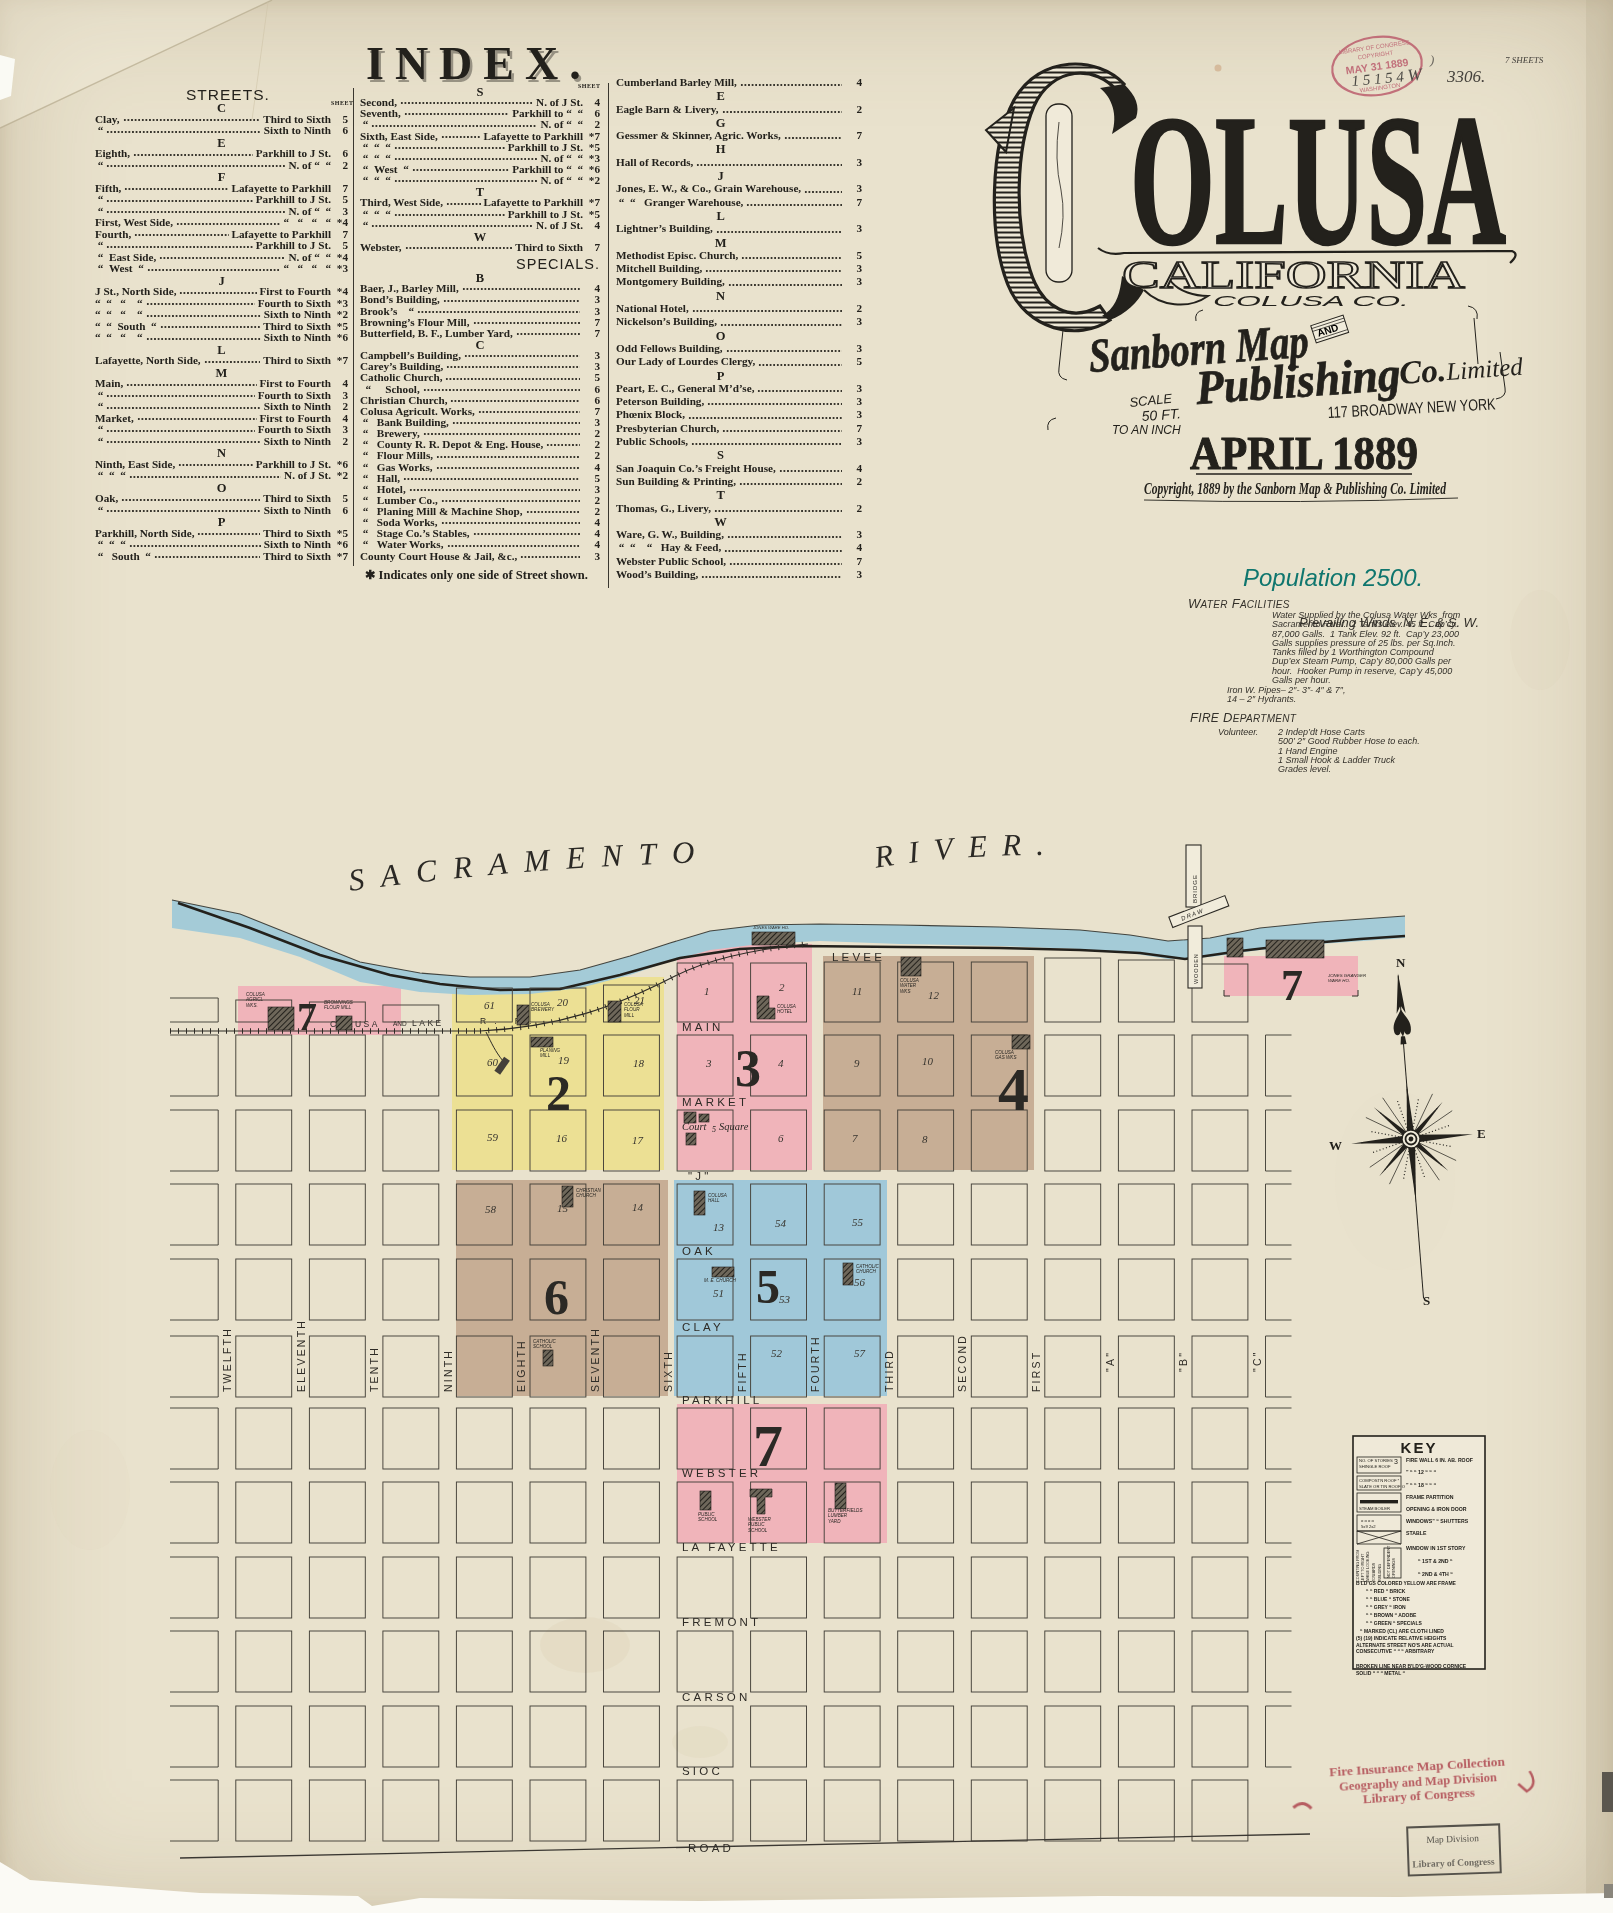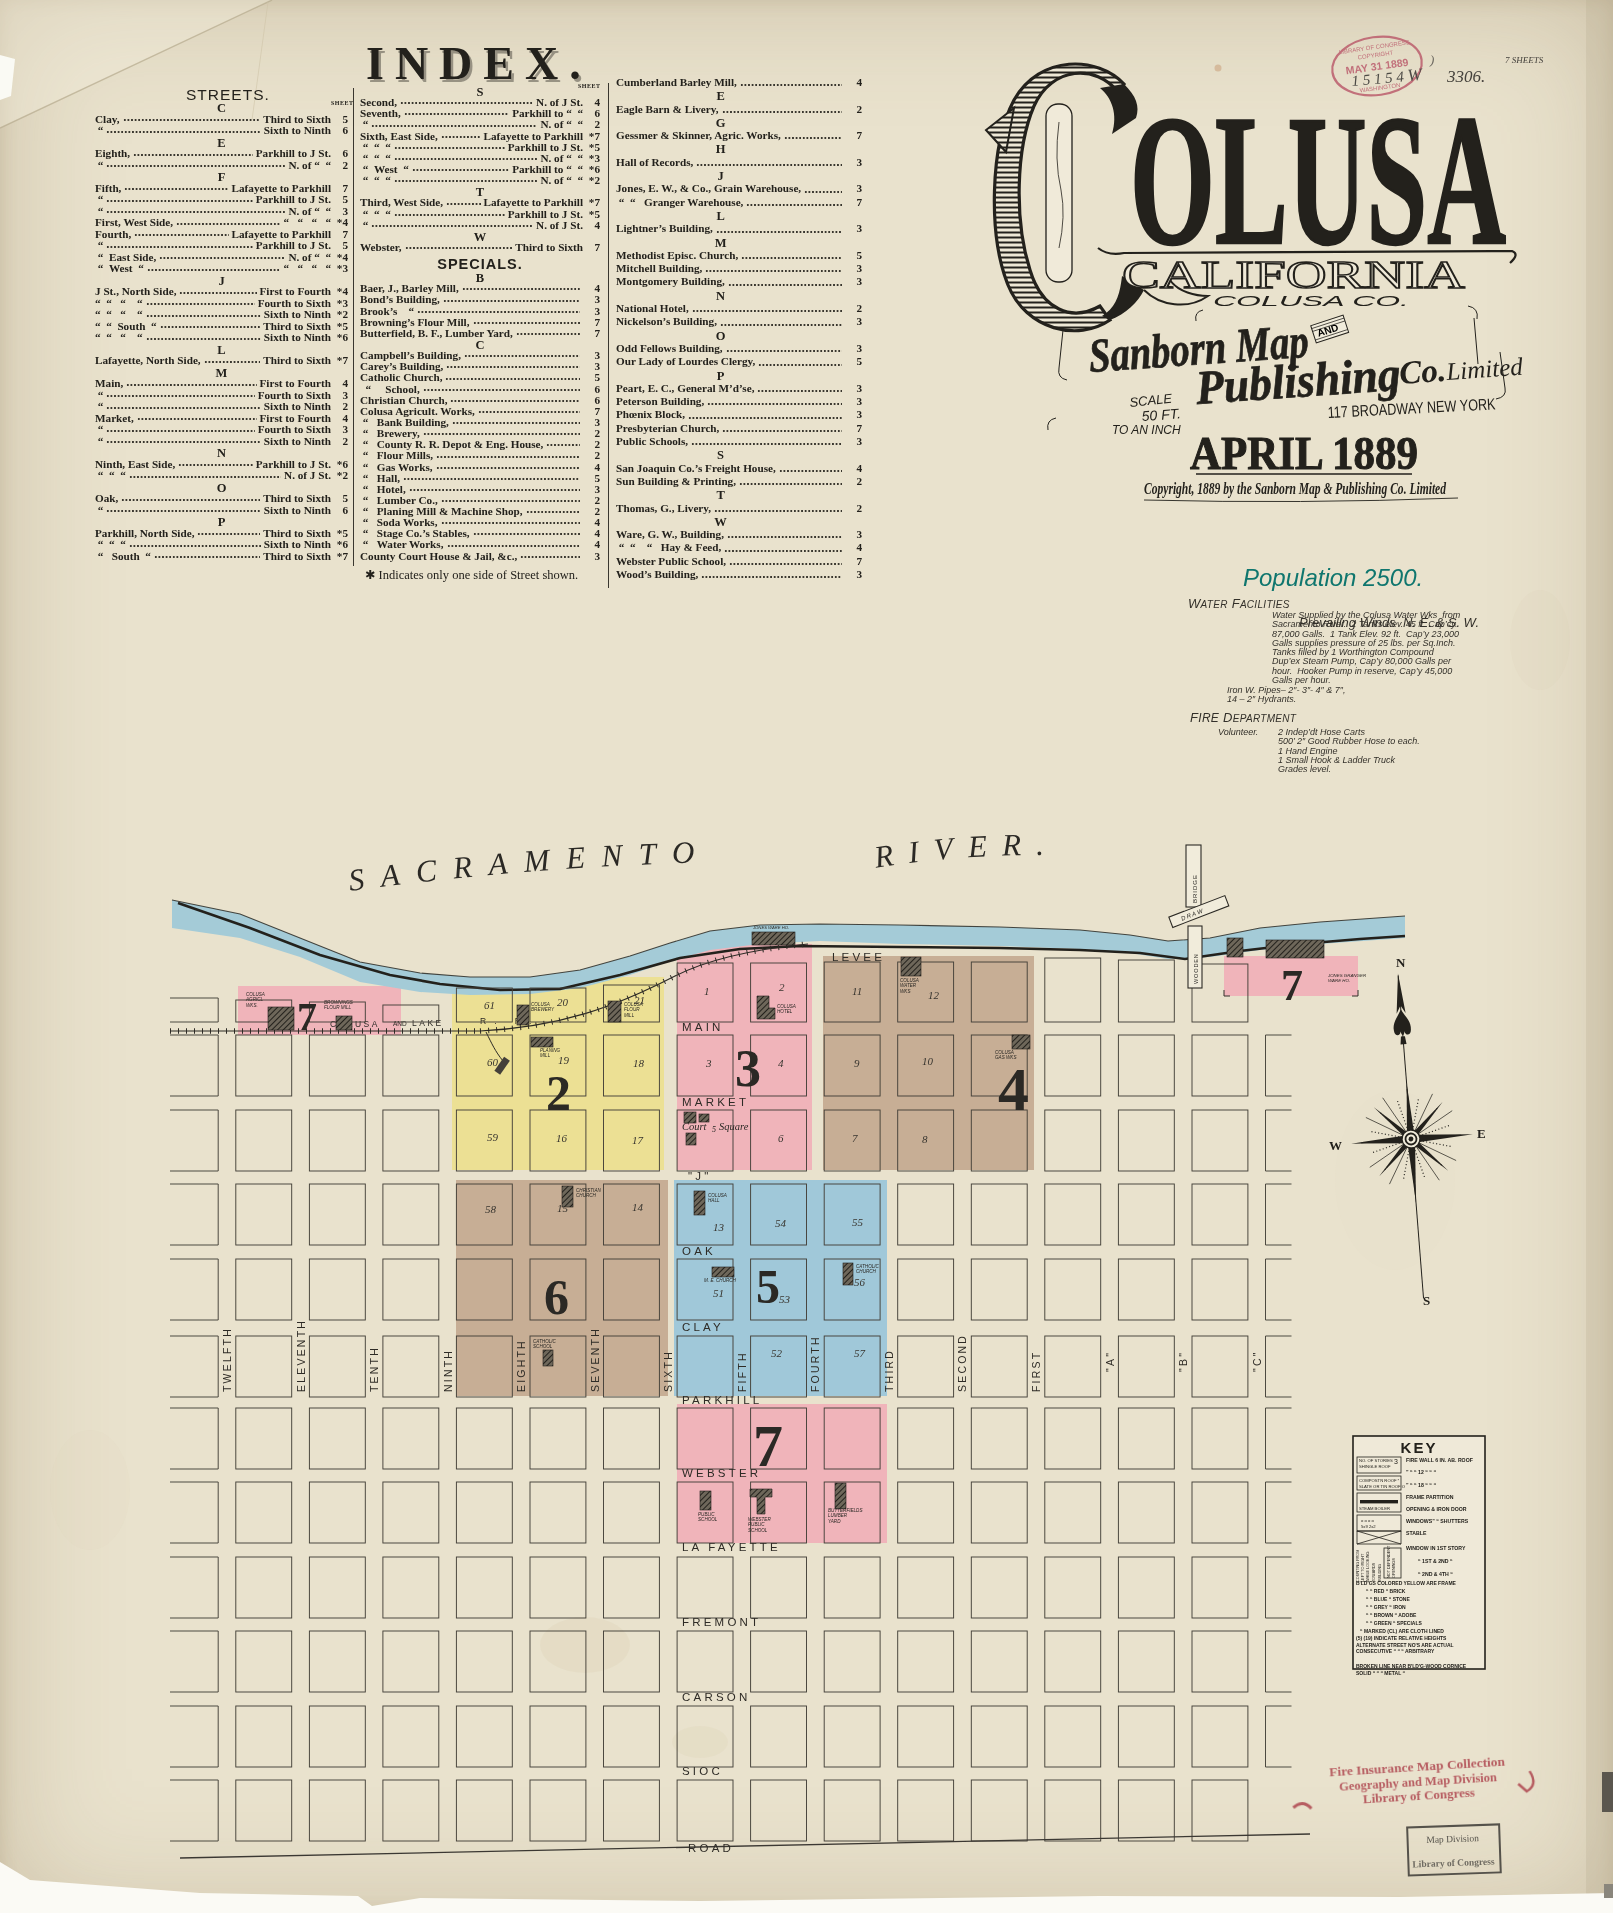--- a/index.html
+++ b/index.html
@@ -15,24 +15,24 @@
 .icol{position:absolute;color:#23211c;font-size:11.2px;font-weight:bold}
 .icol .r{display:flex;align-items:baseline;height:11.5px;white-space:nowrap}
 #c2 .r{height:11.15px}
 #c3 .r{height:13.3px}
 .icol .h{height:11.5px;text-align:center;font-size:12.5px;font-weight:bold}
 #c2 .h{height:11.15px}
 #c3 .h{height:13.3px;width:85%}
 .icol .n,.icol .d{flex:0 0 auto}
 .icol .l{flex:1 1 auto;height:2px;align-self:flex-end;margin:0 3px 3px 3px;min-width:8px;background-image:radial-gradient(circle,#39362e 0.85px,rgba(0,0,0,0) 1px);background-size:3.6px 2px;background-repeat:repeat-x;background-position:0 bottom}
 .icol .s{flex:0 0 17px;text-align:right}
-.specials{height:15px;text-align:center;font-size:14.5px;font-weight:bold;letter-spacing:1px;
+.specials{height:15px;text-align:right;font-size:14.5px;font-weight:normal;letter-spacing:1px;
  font-family:"Liberation Sans",sans-serif;padding-top:4px}
 .idiv{position:absolute;width:1.3px;background:#3a372f}
-#footnote{position:absolute;left:365px;top:567px;font-weight:normal;font-size:12.5px;color:#23211c}
+#footnote{position:absolute;left:365px;top:567px;font-weight:bold;font-size:12.5px;color:#23211c}
 .hand{position:absolute;font-family:"Liberation Sans",sans-serif;font-style:italic;
  font-size:9px;line-height:9.3px;color:#33302a;white-space:nowrap}
 </style></head>
 <body>
 <div id="page">
 
 <svg id="mapsvg" width="1613" height="1913" viewBox="0 0 1613 1913">
 <defs>
 <pattern id="bh" width="4" height="4" patternUnits="userSpaceOnUse" patternTransform="rotate(45)">
 <rect width="4" height="4" fill="#6e675a"></rect>

